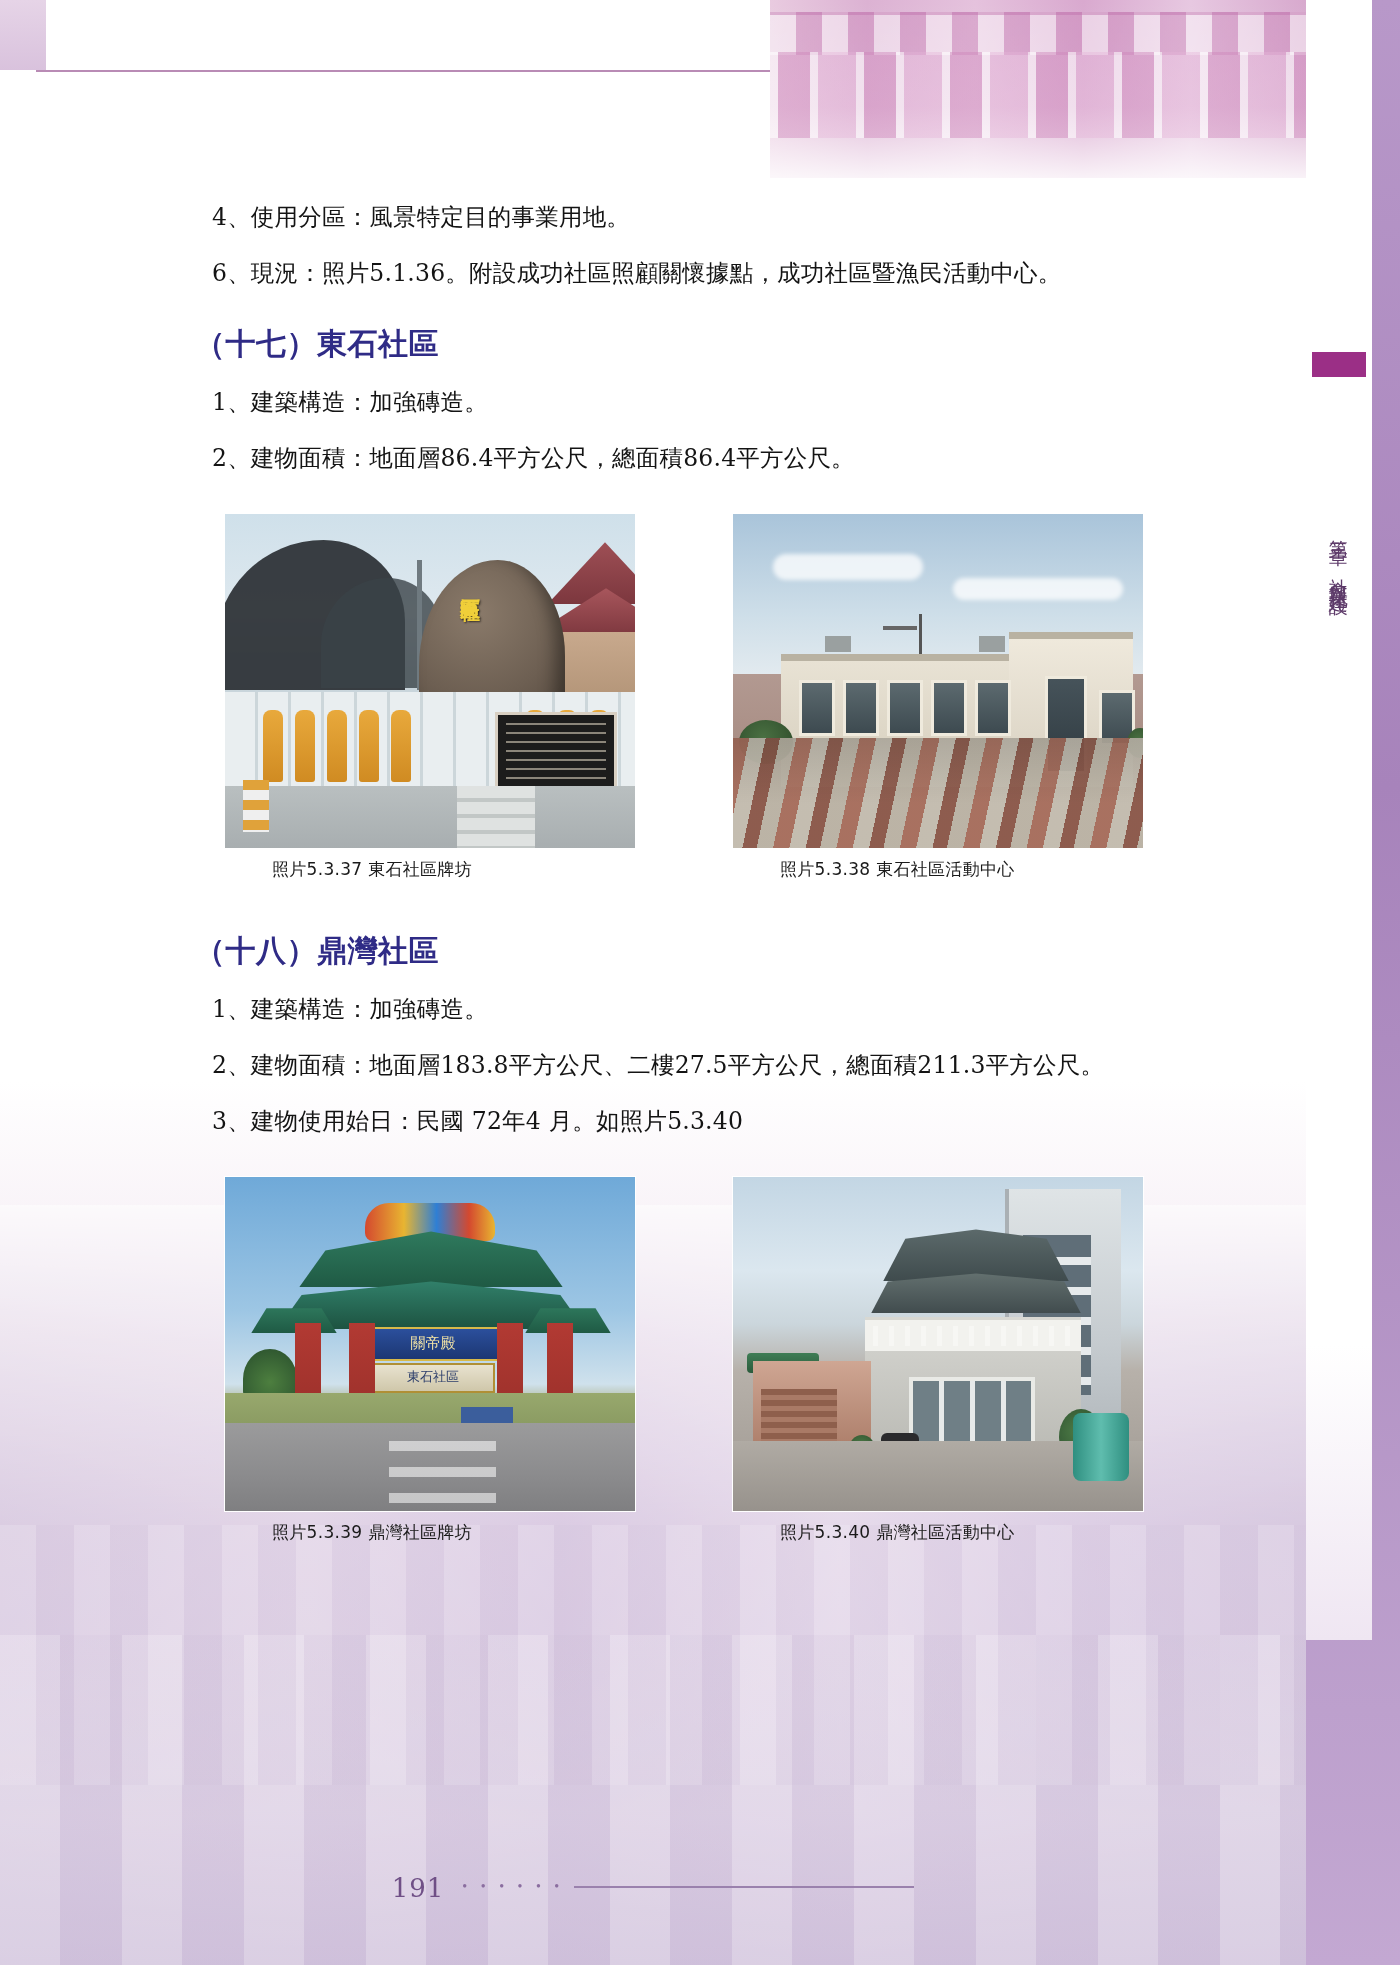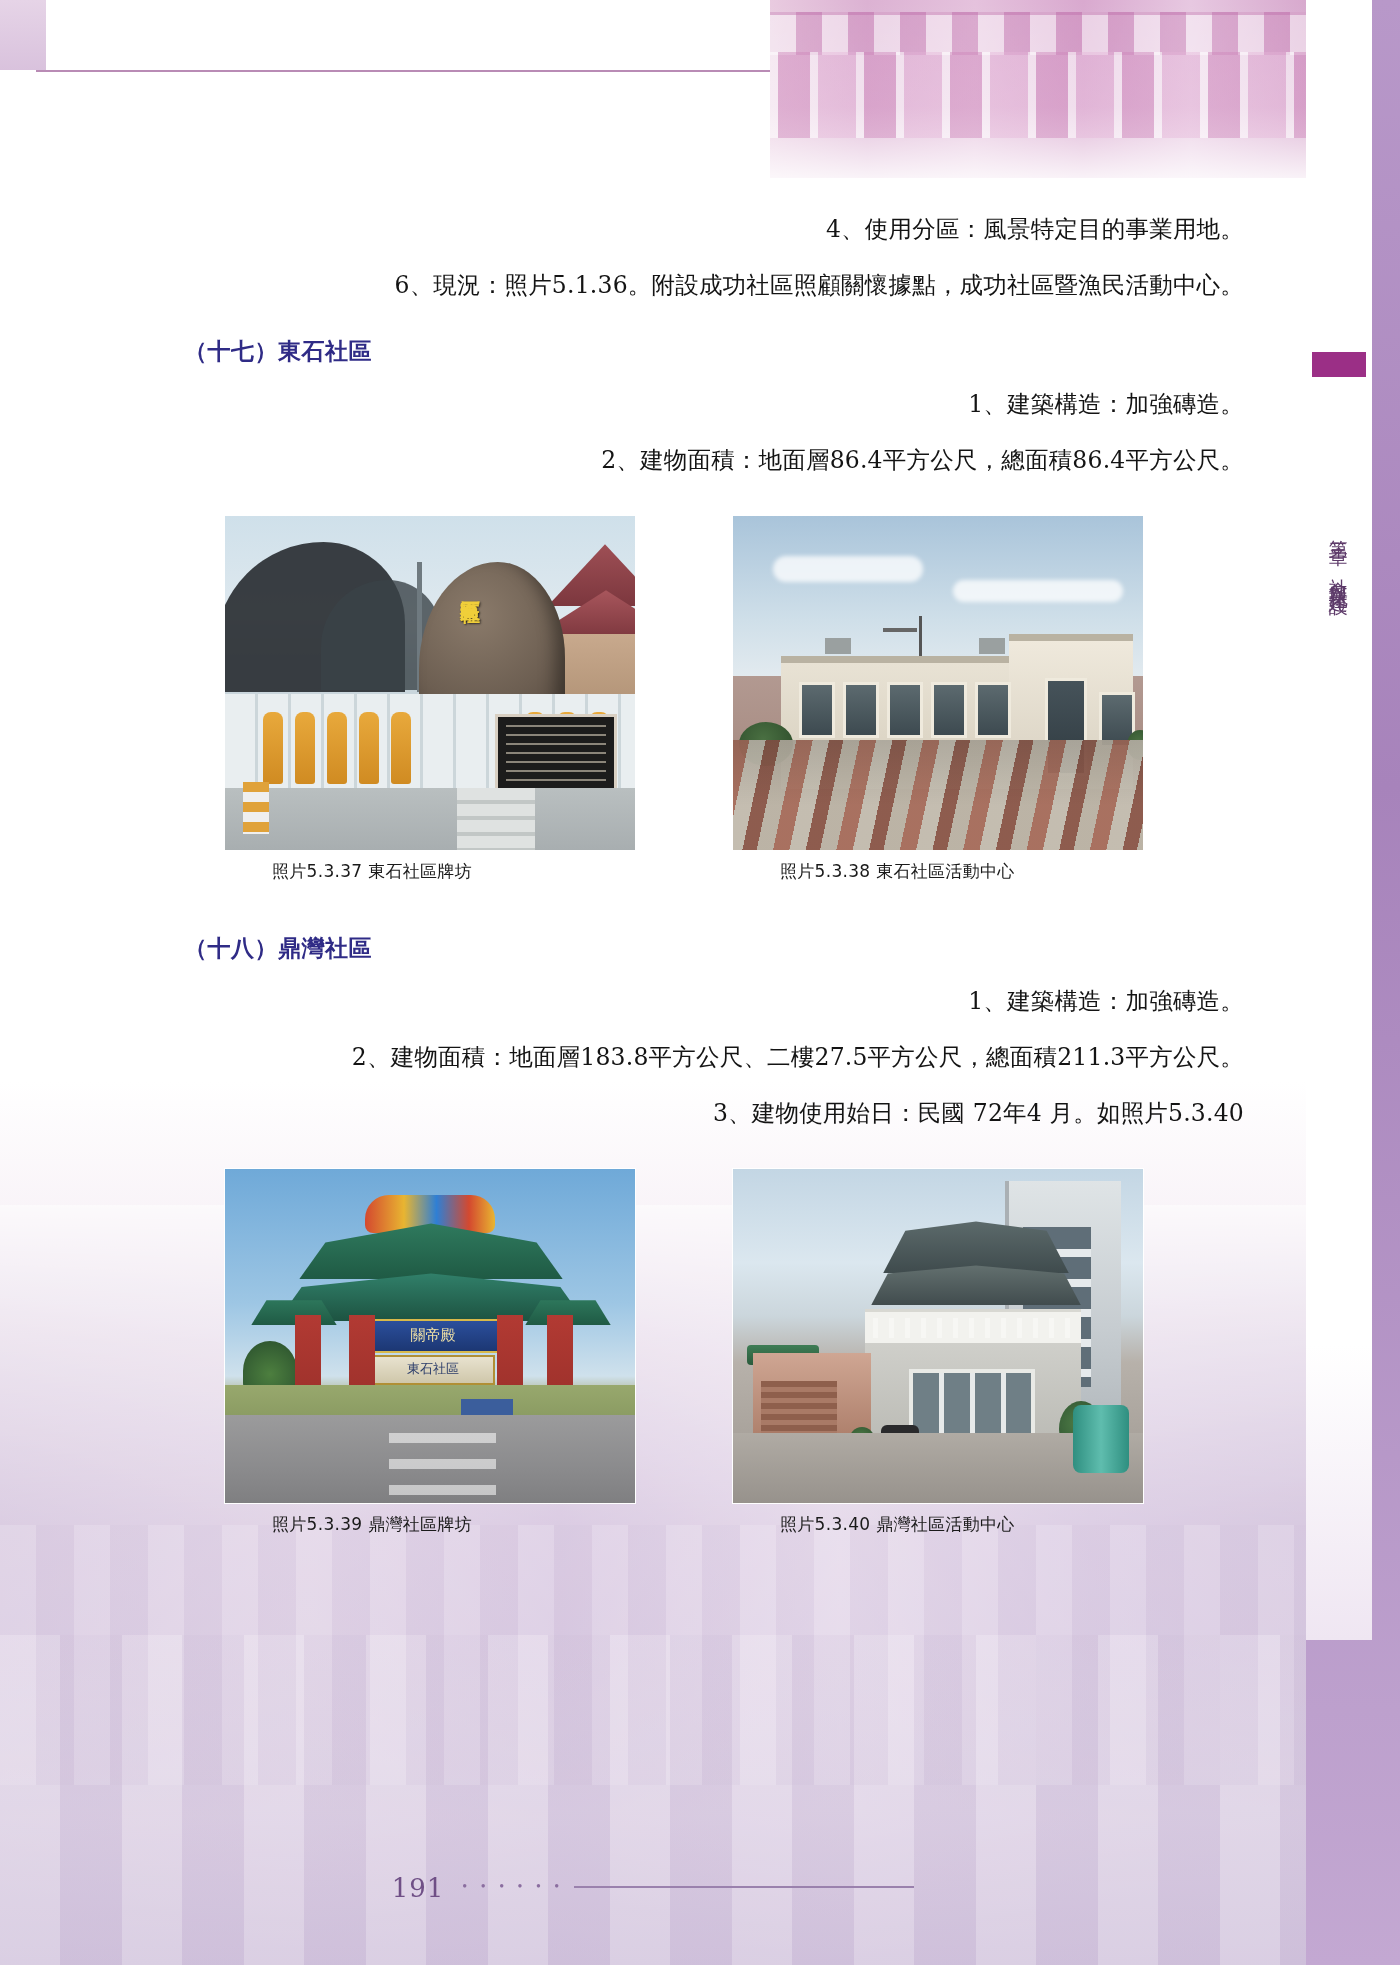--- a/index.html
+++ b/index.html
@@ -159,32 +159,31 @@
   }
 
   
   .content {
     position: absolute;
     top: 200px;
     left: 184px;
     width: 1060px;
   }
   p.body-line {
-    margin: 12px 0 22px 0;
+    margin: 0 0 22px 0;
     font-size: 23.5px;
     line-height: 1.45;
     color: #141414;
     letter-spacing: .2px;
     font-family: "DejaVu Serif", serif;
-    text-align: right;
   }
   p.body-line.indent { padding-left: 28px; }
   h2.section-head {
-    margin: 34px 0 20px 0;
-    font-size: 23px;
+    margin: 34px 0 20px 11px;
+    font-size: 30px;
     color: #2f2b86;
     font-weight: 700;
     letter-spacing: .5px;
     font-family: Liberation Mono, monospace;
   }
   .figure-row {
     display: flex;
     gap: 18px;
     margin: 14px 0 0 0;
   }

